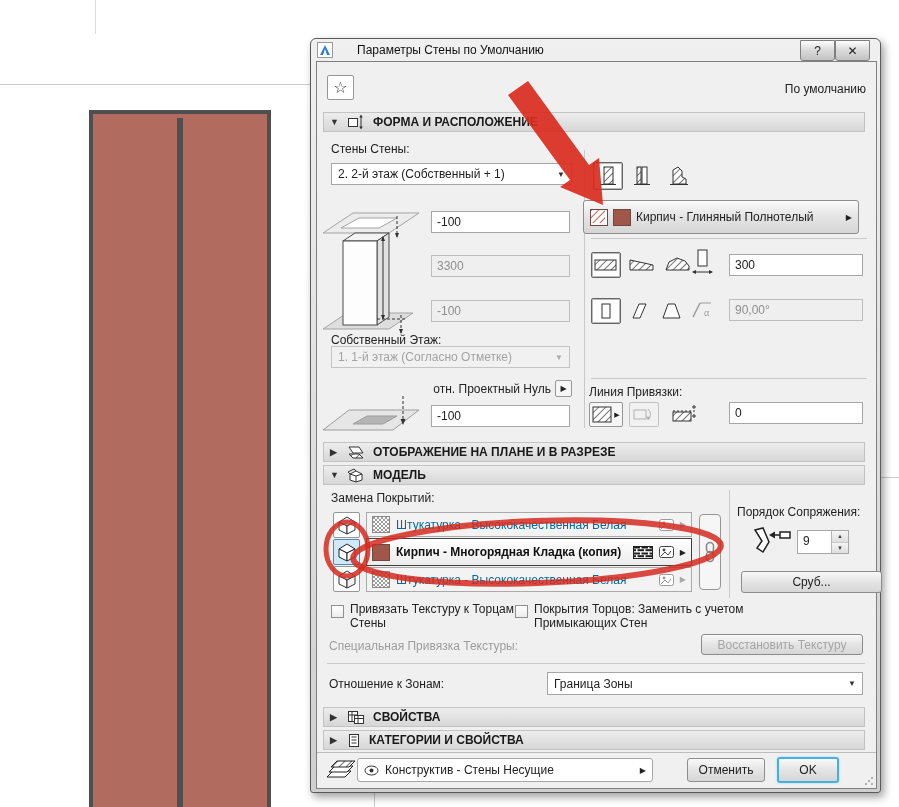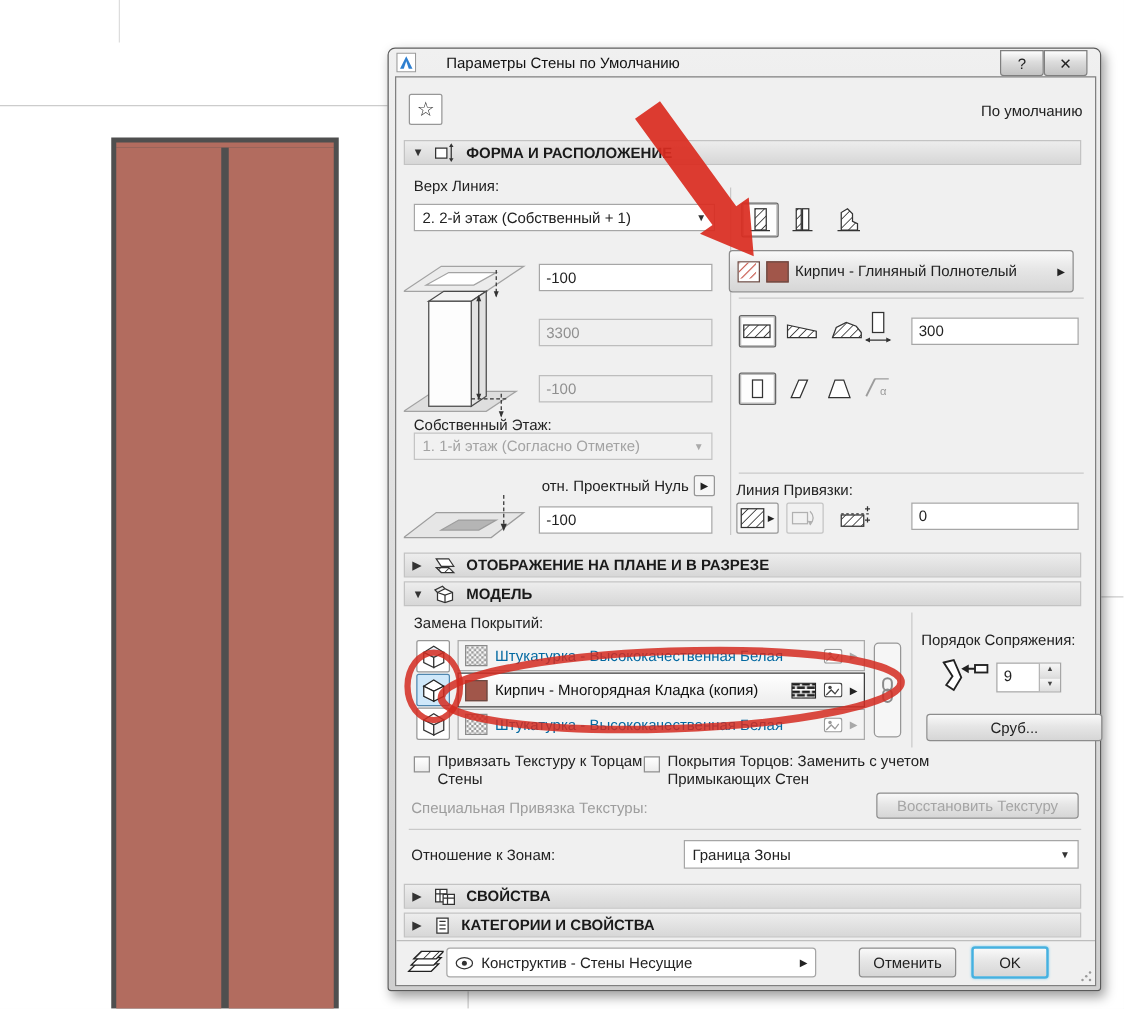--- a/index.html
+++ b/index.html
@@ -37,21 +37,21 @@
   .iconbtn.sel{background:#fdfdfd;border:1px solid #666;box-shadow:inset 0 0 0 1px #bbb;}
   .iconbtn.dis{border-color:#c3c3c3;background:#f1f1f1;}
   .sech{display:flex;align-items:center;gap:8px;background:linear-gradient(#ededed,#d7d7d7);
     border:1px solid #c3c3c3;height:20px;padding:0 6px;font-size:12px;font-weight:bold;color:#1a1a1a;}
   .secarrow{font-size:9px;color:#333;width:9px;}
   .vdiv{width:1px;background:#c9c9c9;}
   .hdivider{height:1px;background:#c9c9c9;}
   .surf{display:flex;align-items:center;gap:6px;border:1px solid #aaaaaa;background:#f3f3f3;padding:0 5px;}
   .surf .nm{font-size:12px;color:#0369a1;white-space:nowrap;overflow:hidden;flex:1;}
   .surf.active{background:linear-gradient(#ffffff,#ececec);border:1px solid #3f3f3f;}
-  .surf.active .nm{color:#111;font-weight:normal;}
+  .surf.active .nm{color:#111;font-weight:bold;}
   .sw{width:16px;height:15px;border:1px solid #6b4a43;flex:none;}
   .flyo{font-size:8px;color:#222;flex:none;}
   .dim{color:#a8a8a8 !important;}
   .cbx{width:13px;height:13px;border:1px solid #8f8f8f;background:linear-gradient(#fff,#ececec);flex:none;}
   .cblbl{font-size:12px;color:#222;line-height:14px;}
   .spin{border:1px solid #a6a6a6;background:#fff;display:flex;}
   .spin .val{flex:1;font-size:12px;color:#222;padding:3px 5px;}
   .spin .arr{width:16px;display:flex;flex-direction:column;border-left:1px solid #b5b5b5;}
   .spin .arr div{flex:1;display:flex;align-items:center;justify-content:center;font-size:6px;color:#444;
     background:linear-gradient(#f6f6f6,#dedede);border-bottom:1px solid #c9c9c9;}
@@ -123,21 +123,21 @@
         <span class="secarrow">▼</span>
         <svg width="18" height="16">
           <rect x="1.5" y="4.5" width="9" height="8" fill="#fff" stroke="#333"></rect>
           <line x1="14" y1="2" x2="14" y2="14" stroke="#333"></line>
           <polygon points="14,0.5 12.2,3.5 15.8,3.5" fill="#333"></polygon>
             <polygon points="14,15.5 12.2,12.5 15.8,12.5" fill="#333"></polygon>
         </svg>
         <span>ФОРМА И РАСПОЛОЖЕНИЕ</span>
       </div>
 
-      <div class="abs lbl" style="left:14px;top:80px;">Верх Линия:</div>
+      <div class="abs lbl" style="left:14px;top:80px;">Стены Стены:</div>
       <div class="abs combo" style="left:14px;top:101px;width:241px;height:22px;">
         <span>2. 2-й этаж (Собственный + 1)</span>
         <span class="car">▼</span>
       </div>
 
       <svg class="abs" style="left:6px;top:145px;" width="104" height="132">
         <polygon points="0,122 24,106 90,106 66,122" fill="#dedede" stroke="#a3a3a3"></polygon>
         <polygon points="0,26 30,6 96,6 66,26" fill="#ececec" stroke="#a3a3a3"></polygon>
         <polygon points="18,21 36,11 74,11 56,21" fill="#ffffff" stroke="#a3a3a3"></polygon>
         <polygon points="20,34 32,26 66,26 54,34" fill="#f4f4f4" stroke="#4a4a4a"></polygon>
@@ -245,20 +245,21 @@
       <div class="abs" style="left:344px;top:240px;">
         <svg width="22" height="18">
             <polygon points="2,16 7,2 14,2 19,16" fill="#fff" stroke="#333"></polygon>
           </svg>
       </div>
       <svg class="abs" style="left:372px;top:238px;" width="30" height="20">
         <line x1="4" y1="17" x2="11" y2="3" stroke="#9c9c9c" stroke-width="1.5"></line>
         <line x1="11" y1="3" x2="22" y2="3" stroke="#9c9c9c"></line>
         <text x="15" y="16" font-size="9" fill="#9c9c9c" font-family="Liberation Sans">α</text>
       </svg>
+      <input class="abs inp dis" readonly="" style="left: 412px; top: 237px; width: 134px; height: 22px;" value="90,00°">
 
       <div class="abs hdivider" style="left:274px;top:316px;width:276px;"></div>
 
       <div class="abs lbl" style="left:272px;top:323px;">Линия Привязки:</div>
       <div class="abs iconbtn" style="left:272px;top:340px;width:34px;height:25px;gap:2px;">
         <svg width="20" height="17">
             <rect x="1" y="1" width="18" height="15" fill="url(#hatch)" stroke="#333"></rect>
           </svg>
         <span class="flyo" style="font-size:7px;">▶</span>
       </div>

